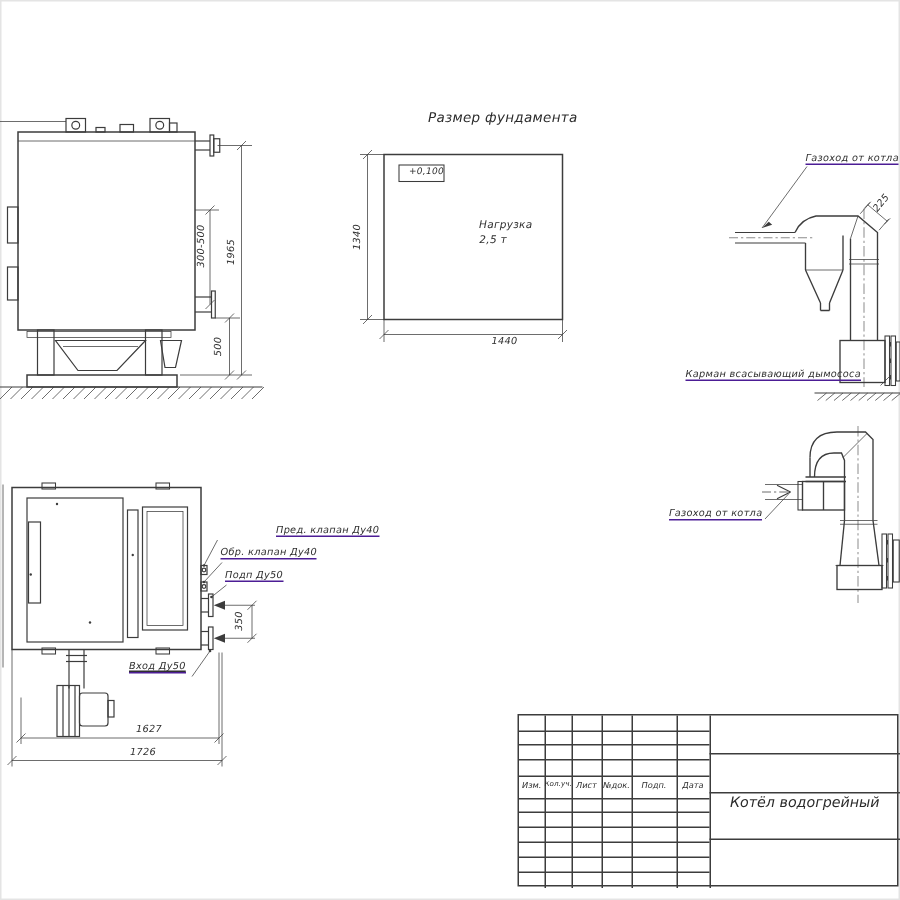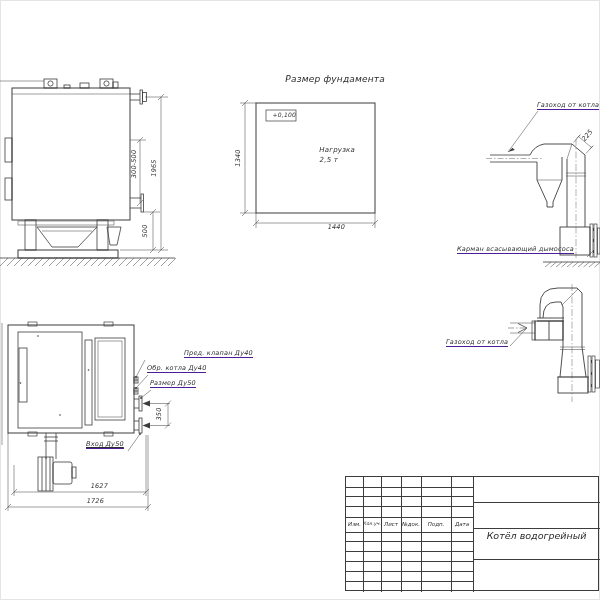--- a/index.html
+++ b/index.html
@@ -224,22 +224,22 @@
     <line x1="148" y1="120" x2="148" y2="196"></line>
     <line x1="14" y1="177" x2="146" y2="177"></line>
     <line x1="11" y1="180" x2="17" y2="174"></line>
       <line x1="143" y1="180" x2="149" y2="174"></line>
     <line x1="8" y1="192" x2="148" y2="192"></line>
     <line x1="5" y1="195" x2="11" y2="189"></line>
       <line x1="145" y1="195" x2="151" y2="189"></line>
   </g>
 </svg>
 <div class="lbl sm ul" style="left:144px;top:350px;margin-left:40px;">Пред. клапан Ду40</div>
-<div class="lbl sm ul" style="left:147px;top:365px;">Обр. котла Ду40</div>
-<div class="lbl sm ul" style="left:150px;top:380px;">Размер Ду50</div>
+<div class="lbl sm ul" style="left:147px;top:365px;">Обр. клапан Ду40</div>
+<div class="lbl sm ul" style="left:150px;top:380px;">Подп Ду50</div>
 <div class="lbl sm ul" style="left:86px;top:441px;text-decoration:underline;">Вход Ду50</div>
 <div class="lbl sm rot" style="left:131px;top:409px;width:60px;height:10px;">350</div>
 <div class="lbl sm ctr" style="left:48px;top:483px;width:60px;">1627</div>
 <div class="lbl sm ctr" style="left:44px;top:498px;width:60px;">1726</div>
 
 <svg style="left:440px;top:280px" width="160" height="145" viewBox="0 0 160 145" fill="none" stroke="#3c3c3c">
   <g stroke-width="0.9">
     <path d="M100 25 Q100 8 118 8 L137 8 L142 13 L142 67"></path>
     <path d="M103 38 Q103 22 116 22 L121 22 L123 27 L123 67"></path>
     <line x1="138" y1="9" x2="122" y2="25" stroke-width="0.5"></line>

